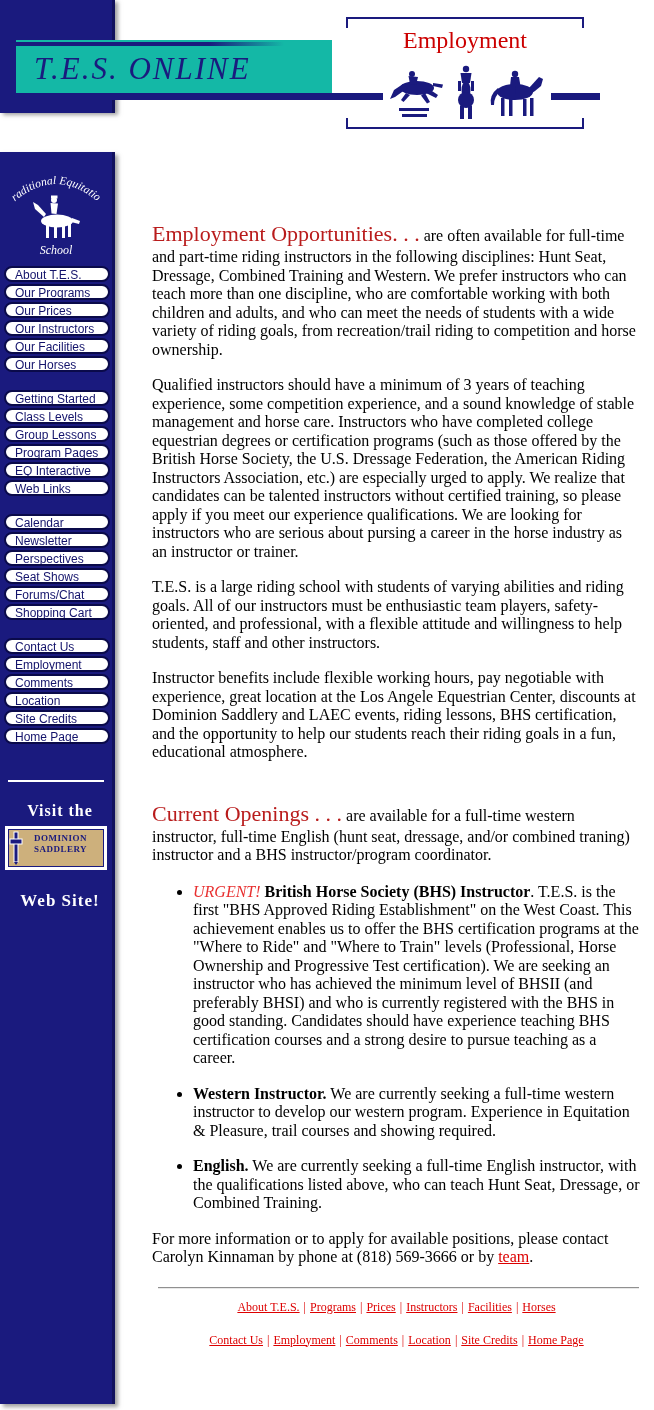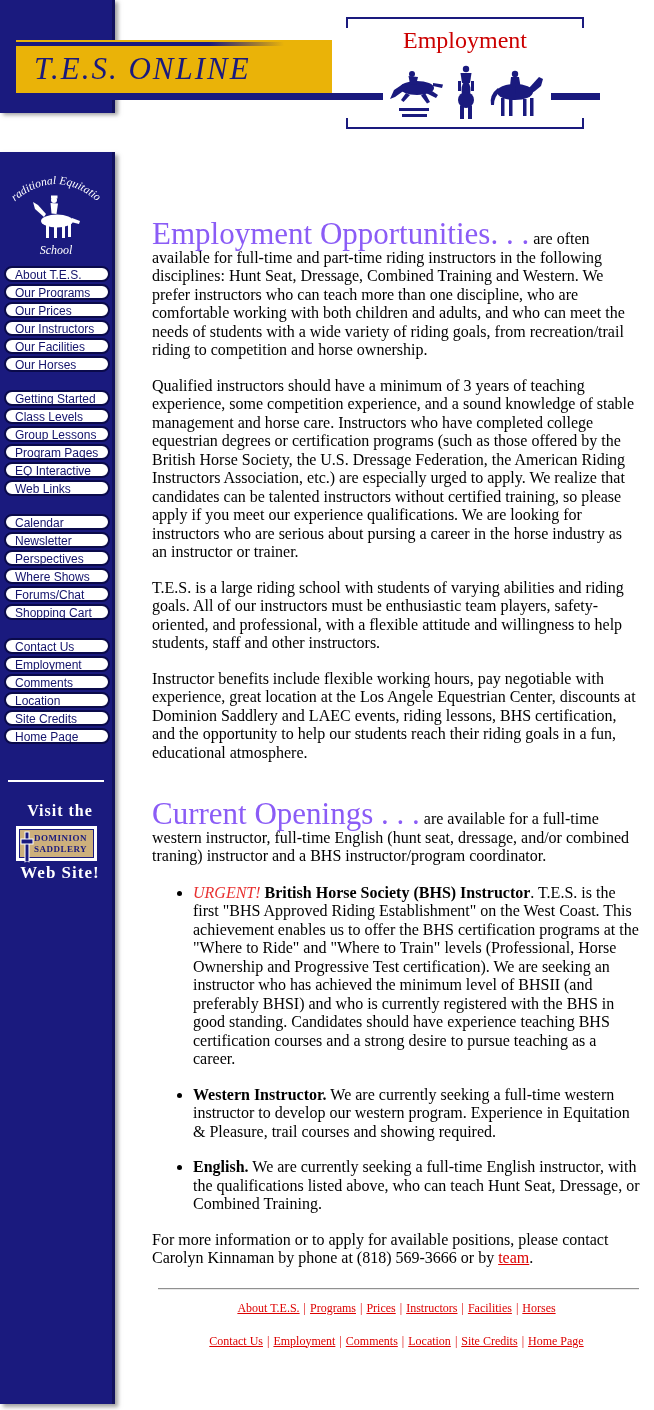--- a/index.html
+++ b/index.html
@@ -9,21 +9,21 @@
     background:#ffffff; font-family:"Liberation Serif", serif; color:#000;
   }
   
   .top-navy-block {
     position:absolute; left:0; top:0; width:115px; height:113px;
     background:#1a1a7e; border-right:3px solid #12125e;
     box-shadow:3px 2px 4px rgba(110,110,110,.65); z-index:1;
   }
   .tes-banner {
     position:absolute; left:12px; top:40px; width:320px; height:53px;
-    background:#eab308; border-left:4px solid #1a1a7e; z-index:3;
+    background:#14b8a6; border-left:4px solid #1a1a7e; z-index:3;
   }
   .tes-banner::before {
     content:""; position:absolute; left:0; top:2px; height:4px; width:268px;
     background:linear-gradient(to right, #1a1a7e 72%, rgba(26,26,126,0));
   }
   .tes-title {
     font-style:italic; font-size:31px; line-height:31px; color:#1a1a7e;
     padding:13px 0 0 18px; letter-spacing:2px; white-space:nowrap;
   }
   .long-bar {
@@ -62,37 +62,37 @@
     background:#fff; border:2px solid #0a0a4a; border-radius:10px;
     font-family:"Liberation Sans", sans-serif; font-size:12px; line-height:12px;
     color:#13136b; text-decoration:none; white-space:nowrap; overflow:hidden;
   }
   .sidebar-divider { width:96px; height:2px; background:#fff; margin:36px 0 0 8px; }
   .visit-line {
     color:#fff; font-weight:bold; font-size:16px; text-align:center;
     margin-top:20px; letter-spacing:1px;padding-left:8px;
   }
   .dominion {
-    display:block; width:81px; margin:6px auto 0; background:#cdb07c;
+    display:block; width:102px; margin:6px auto 0; background:#cdb07c;
     border:3px solid #fff; box-shadow:inset 0 0 0 1px #1a1a7e;
-    padding:4px 1px 3px 10px; text-align:center; position:relative; text-decoration:none;
+    padding:4px 1px 12px 10px; text-align:center; position:relative; text-decoration:none;
   }
   .dominion .dom-line {
     display:block; color:#1a1a7e; font-weight:bold; font-size:9px; line-height:11px;
     letter-spacing:.5px; font-family:"Liberation Serif", serif;
   }
   .dom-cross { position:absolute; left:1px; top:2px; }
-  .web-line { margin-top:2px; font-size:17px; }
+  .web-line { margin-top:21px; font-size:17px; }
   
   .main {
     position:absolute; left:152px; top:220px; width:489px;
     font-size:16px; line-height:18.5px; z-index:2;
   }
   .main p { margin:0 0 17px 0; }
-  .h1-inline, .h2-inline { font-size:31px; line-height:28px; color:#8b5cf6; }
+  .h1-inline, .h2-inline { font-size:22px; line-height:28px; color:#b91c1c; }
   .h2-para { margin-top:38px !important; }
   .main ul { margin:18px 0 16px 0; padding-left:41px; }
   .main li { margin-bottom:17px; }
   .urgent { color:#e83030;font-style:italic; }
   a.red-link { color:#dd0000; text-decoration:underline; }
   .rule { border:none; height:0; border-top:1px solid #909090; border-bottom:1px solid #e8e8e8; margin:20px 2px 10px 6px; }
   .footer-links { text-align:center; font-size:12px; line-height:16px; margin:0; }
   .footer-links .sep { color:#dd0000; padding:0 1px; }
 </style>
 </head>
@@ -197,21 +197,21 @@
     <a class="nav-btn">Group Lessons</a>
     <a class="nav-btn">Program Pages</a>
     <a class="nav-btn">EQ Interactive</a>
     <a class="nav-btn">Web Links</a>
   </div>
 
   <div class="nav-group">
     <a class="nav-btn">Calendar</a>
     <a class="nav-btn">Newsletter</a>
     <a class="nav-btn">Perspectives</a>
-    <a class="nav-btn">Where Shows</a>
+    <a class="nav-btn">Seat Shows</a>
     <a class="nav-btn">Forums/Chat</a>
     <a class="nav-btn">Shopping Cart</a>
   </div>
 
   <div class="nav-group">
     <a class="nav-btn">Contact Us</a>
     <a class="nav-btn">Employment</a>
     <a class="nav-btn">Comments</a>
     <a class="nav-btn">Location</a>
     <a class="nav-btn">Site Credits</a>

